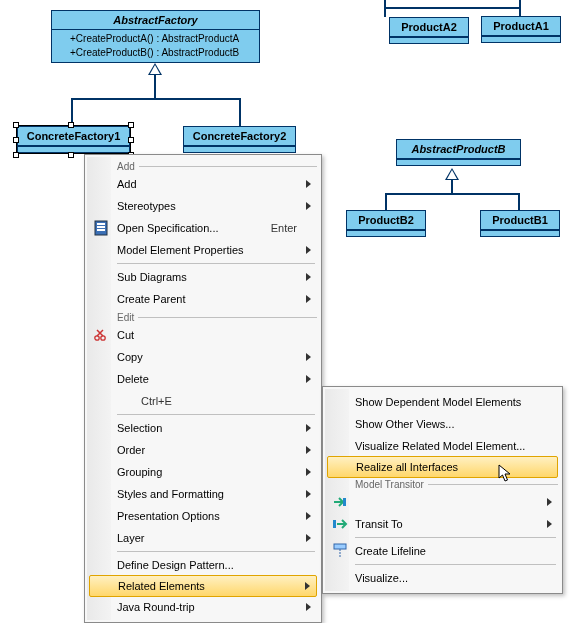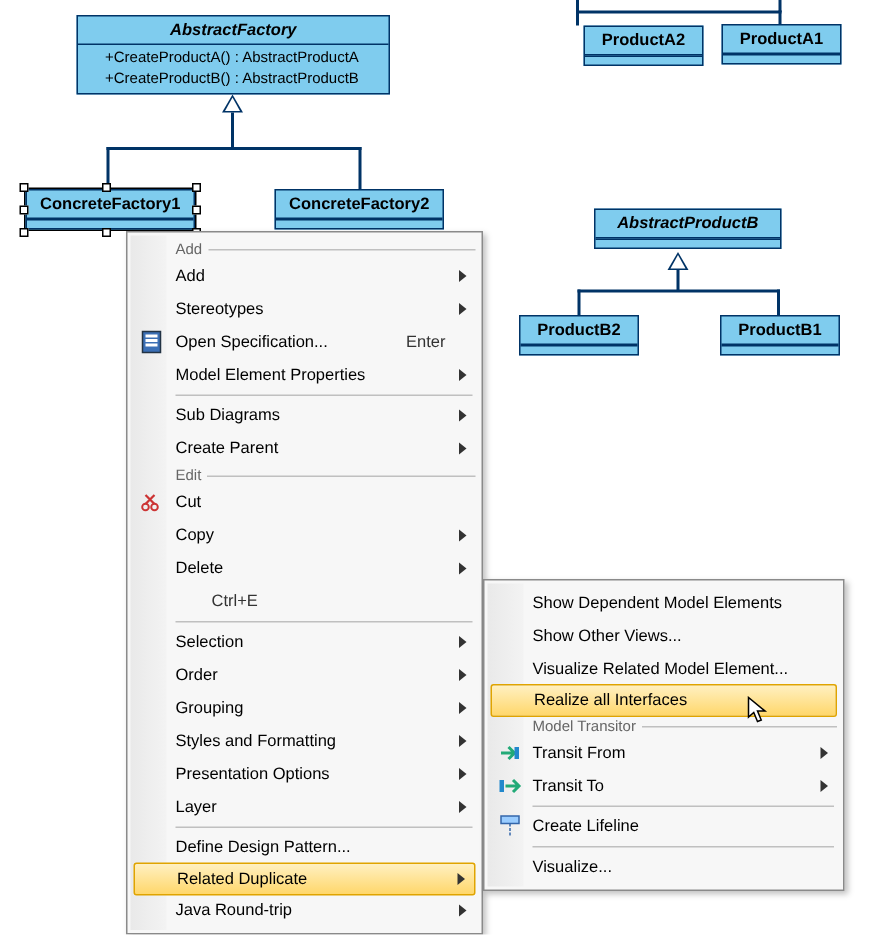--- a/index.html
+++ b/index.html
@@ -300,21 +300,21 @@
     <span class="label">Layer</span>
       <span class="arrow"></span>
   </div>
 
   <div class="menu-sep"></div>
 
   <div class="menu-item">
     <span class="label">Define Design Pattern...</span>
   </div>
   <div class="menu-item highlight">
-    <span class="label">Related Duplicate</span>
+    <span class="label">Related Elements</span>
       <span class="arrow"></span>
   </div>
   <div class="menu-item">
     <span class="label">Java Round-trip</span>
       <span class="arrow"></span>
   </div>
 </div>
 
 <div class="menu" style="left:322px; top:386px; width:241px;">
   <div class="menu-gutter"></div>
@@ -336,21 +336,20 @@
       <span>Model Transitor</span>
     </div>
 
   <div class="menu-item">
     <span class="menu-icon">
       <svg width="16" height="16">
           <path d="M2 8 L10 8 M7 4 L11 8 L7 12" fill="none" stroke="#2a7" stroke-width="2"></path>
           <rect x="11" y="4" width="3" height="8" fill="#28c"></rect>
         </svg>
     </span>
-    <span class="label">Transit From</span>
       <span class="arrow"></span>
   </div>
   <div class="menu-item">
     <span class="menu-icon">
       <svg width="16" height="16">
           <rect x="1" y="4" width="3" height="8" fill="#28c"></rect>
           <path d="M5 8 L13 8 M10 4 L14 8 L10 12" fill="none" stroke="#2a7" stroke-width="2"></path>
         </svg>
     </span>
     <span class="label">Transit To</span>

